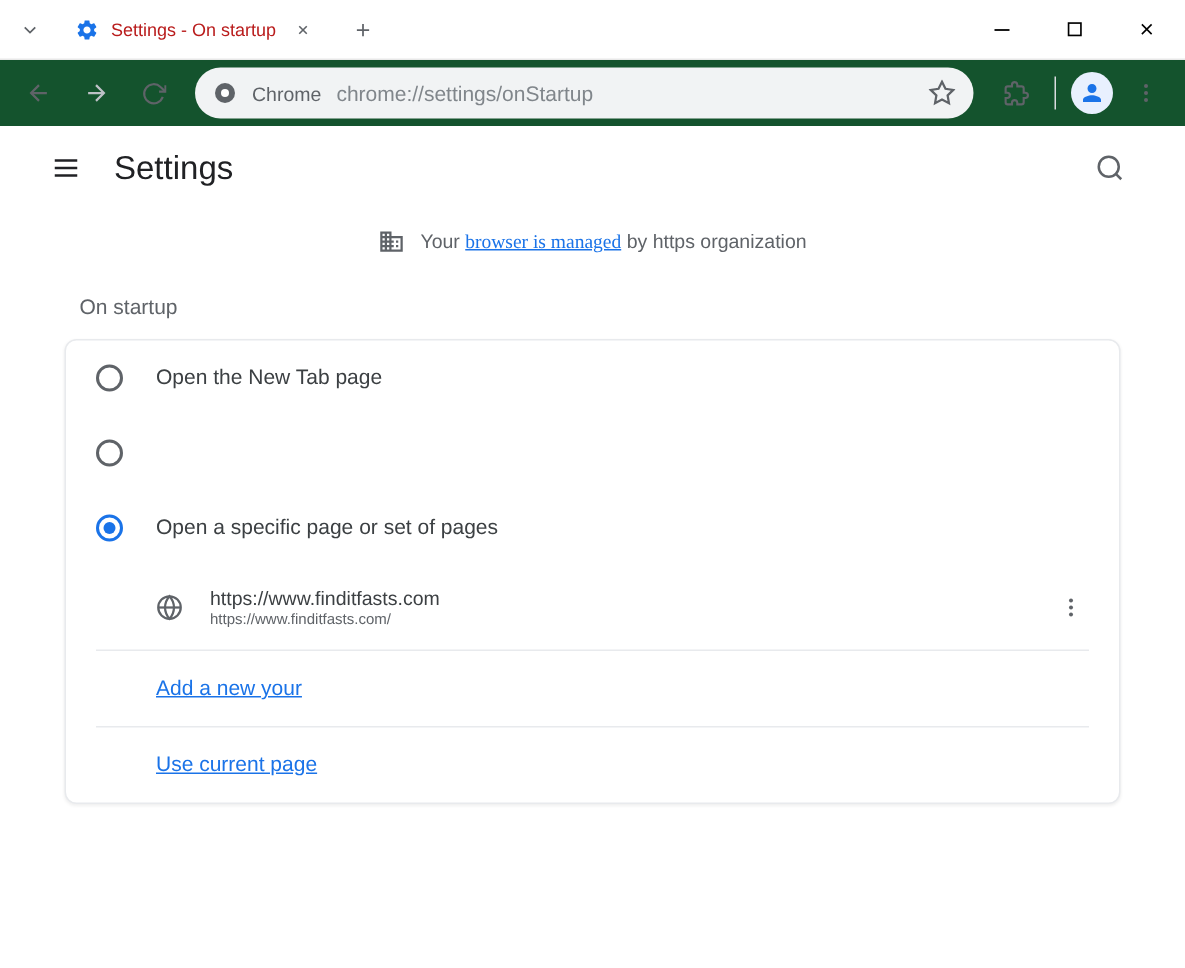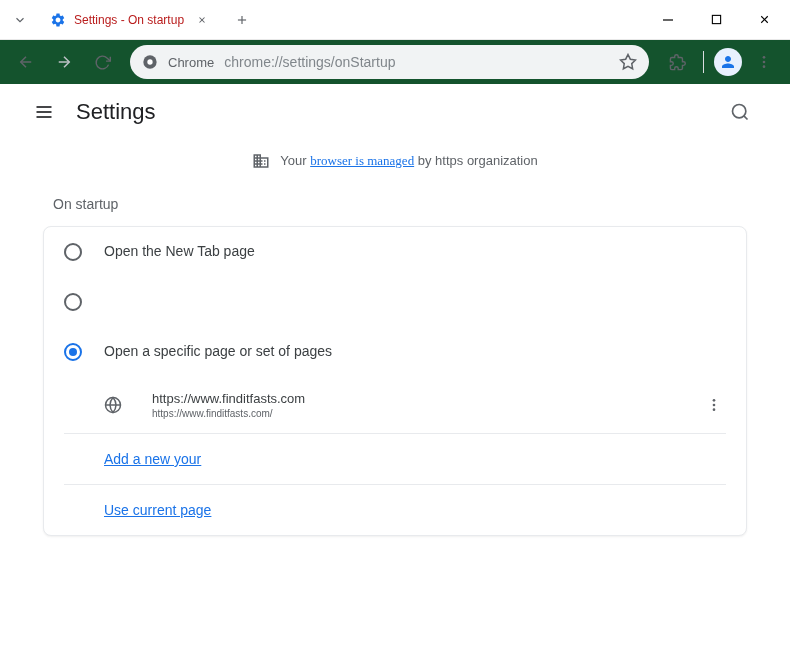--- a/index.html
+++ b/index.html
@@ -41,21 +41,21 @@
     
     .content { padding: 0 43px; }
     .section-title { font-size: 14px; color: #5f6368; padding: 14px 10px; }
     .card { background: #fff; border: 1px solid #e8eaed; border-radius: 8px; box-shadow: 0 1px 2px rgba(60,64,67,0.08); }
     .radio-row { display: flex; align-items: flex-start; padding: 16px 20px; gap: 22px; cursor: pointer; }
     .radio { width: 18px; height: 18px; border: 2px solid #5f6368; border-radius: 50%; position: relative; flex-shrink: 0; }
     .radio.checked { border-color: #1a73e8; }
     .radio.checked::after { content: ''; position: absolute; width: 8px; height: 8px; background: #1a73e8; border-radius: 50%; top: 3px; left: 3px; }
     .radio-label { font-size: 14px; color: #3c4043; }
     .divider { height: 1px; background: #e8eaed; margin: 0 20px; }
-    .page-entry { display: flex; align-items: center; padding: 14px 20px 14px 60px; gap: 30px; }
+    .page-entry { display: flex; align-items: center; padding: 14px 20px 14px 60px; gap: 18px; }
     .globe-icon { width: 18px; height: 18px; color: #5f6368; flex-shrink: 0; }
     .page-info { flex: 1; display: flex; flex-direction: column; gap: 2px; }
     .page-title { font-size: 13px; color: #3c4043; }
     .page-url { font-size: 10px; color: #5f6368; }
     .more-btn { width: 24px; height: 24px; cursor: pointer; color: #5f6368; display: flex; align-items: center; justify-content: center; }
     .link-row { padding: 16px 20px 16px 60px; }
     .link-row a { font-size: 14px; color: #1a73e8; text-decoration: underline; cursor: pointer; }
     
     svg { display: block; }
   </style>

